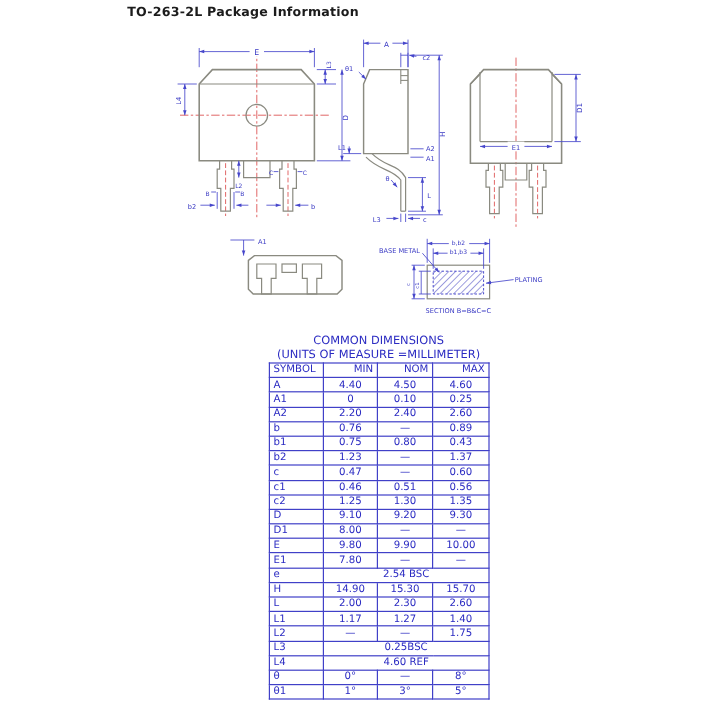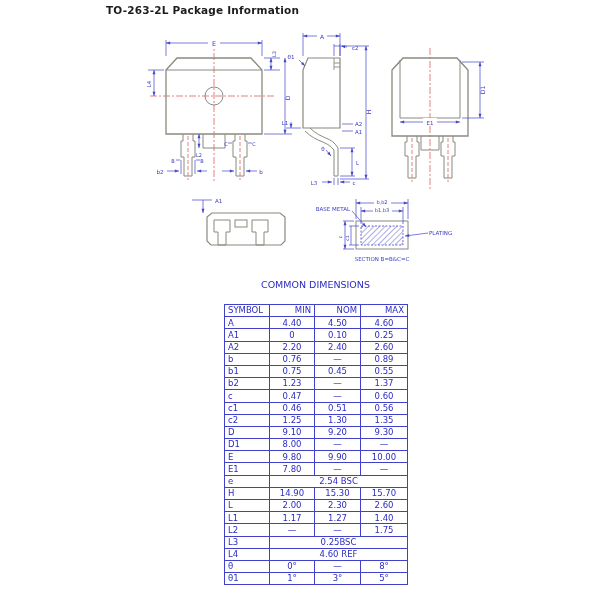--- a/index.html
+++ b/index.html
@@ -2,21 +2,21 @@
 <html><head>
 <meta charset="utf-8">
 <style>
   html,body{margin:0;padding:0;background:#ffffff;}
   body{width:600px;height:600px;position:relative;font-family:"DejaVu Sans",sans-serif;overflow:hidden;}
   .page-title{position:absolute;left:106px;top:4px;font-size:10.5px;font-weight:bold;color:#1c1c1c;letter-spacing:.2px;}
   .drawing-area{position:absolute;left:0;top:0;}
   svg text{font-family:"DejaVu Sans",sans-serif;fill:#3a3ac4;}
   .tablewrap{position:absolute;left:224px;top:279px;width:183px;color:#2b2bc2;}
   .ttitle,.tsub{text-align:center;font-size:9.5px;line-height:11px;color:#2b2bc2;}
-  table.dims{border-collapse:collapse;width:183px;margin-top:14px;table-layout:fixed;}
+  table.dims{border-collapse:collapse;width:183px;margin-top:1px;table-layout:fixed;}
   table.dims th,table.dims td{border:1px solid #4040c8;font-size:8.5px;height:11.2px;padding:0 3px;line-height:1;color:#2b2bc2;font-weight:normal;overflow:hidden;white-space:nowrap;}
   table.dims th{text-align:left;}
   table.dims td{text-align:center;}
   table.dims td.sym{text-align:left;}
   table.dims col.c0{width:45px;} table.dims col.c1{width:45px;}
   table.dims col.c2{width:46px;} table.dims col.c3{width:47px;}
 </style>
 </head>
 <body>
 
@@ -211,20 +211,21 @@
     <text x="350" y="211" font-size="5.5" text-anchor="end">BASE METAL</text>
     <text x="429" y="235" font-size="5.5">PLATING</text>
     <text x="342" y="237" font-size="4.5" text-anchor="middle" transform="rotate(-90 342 237)">c</text>
     <text x="349" y="238" font-size="4.5" text-anchor="middle" transform="rotate(-90 349 238)">c1</text>
     <text x="382" y="261" font-size="5.5" text-anchor="middle">SECTION B=B&amp;C=C</text>
   </g>
 </svg>
 
 <div class="tablewrap">
   <div class="ttitle">COMMON DIMENSIONS</div>
+  <div class="tsub">(UNITS OF MEASURE =MILLIMETER)</div>
   <table class="dims">
     <colgroup>
         <col class="c0">
         <col class="c1">
         <col class="c2">
         <col class="c3">
       </colgroup>
     <thead>
       <tr>
         <th>SYMBOL</th>
@@ -254,22 +255,22 @@
         </tr>
         <tr>
           <td class="sym">b</td>
           <td>0.76</td>
           <td>—</td>
           <td>0.89</td>
         </tr>
         <tr>
           <td class="sym">b1</td>
           <td>0.75</td>
-          <td>0.45</td>
-          <td>0.55</td>
+          <td>0.80</td>
+          <td>0.43</td>
         </tr>
         <tr>
           <td class="sym">b2</td>
           <td>1.23</td>
           <td>—</td>
           <td>1.37</td>
         </tr>
         <tr>
           <td class="sym">c</td>
           <td>0.47</td>

